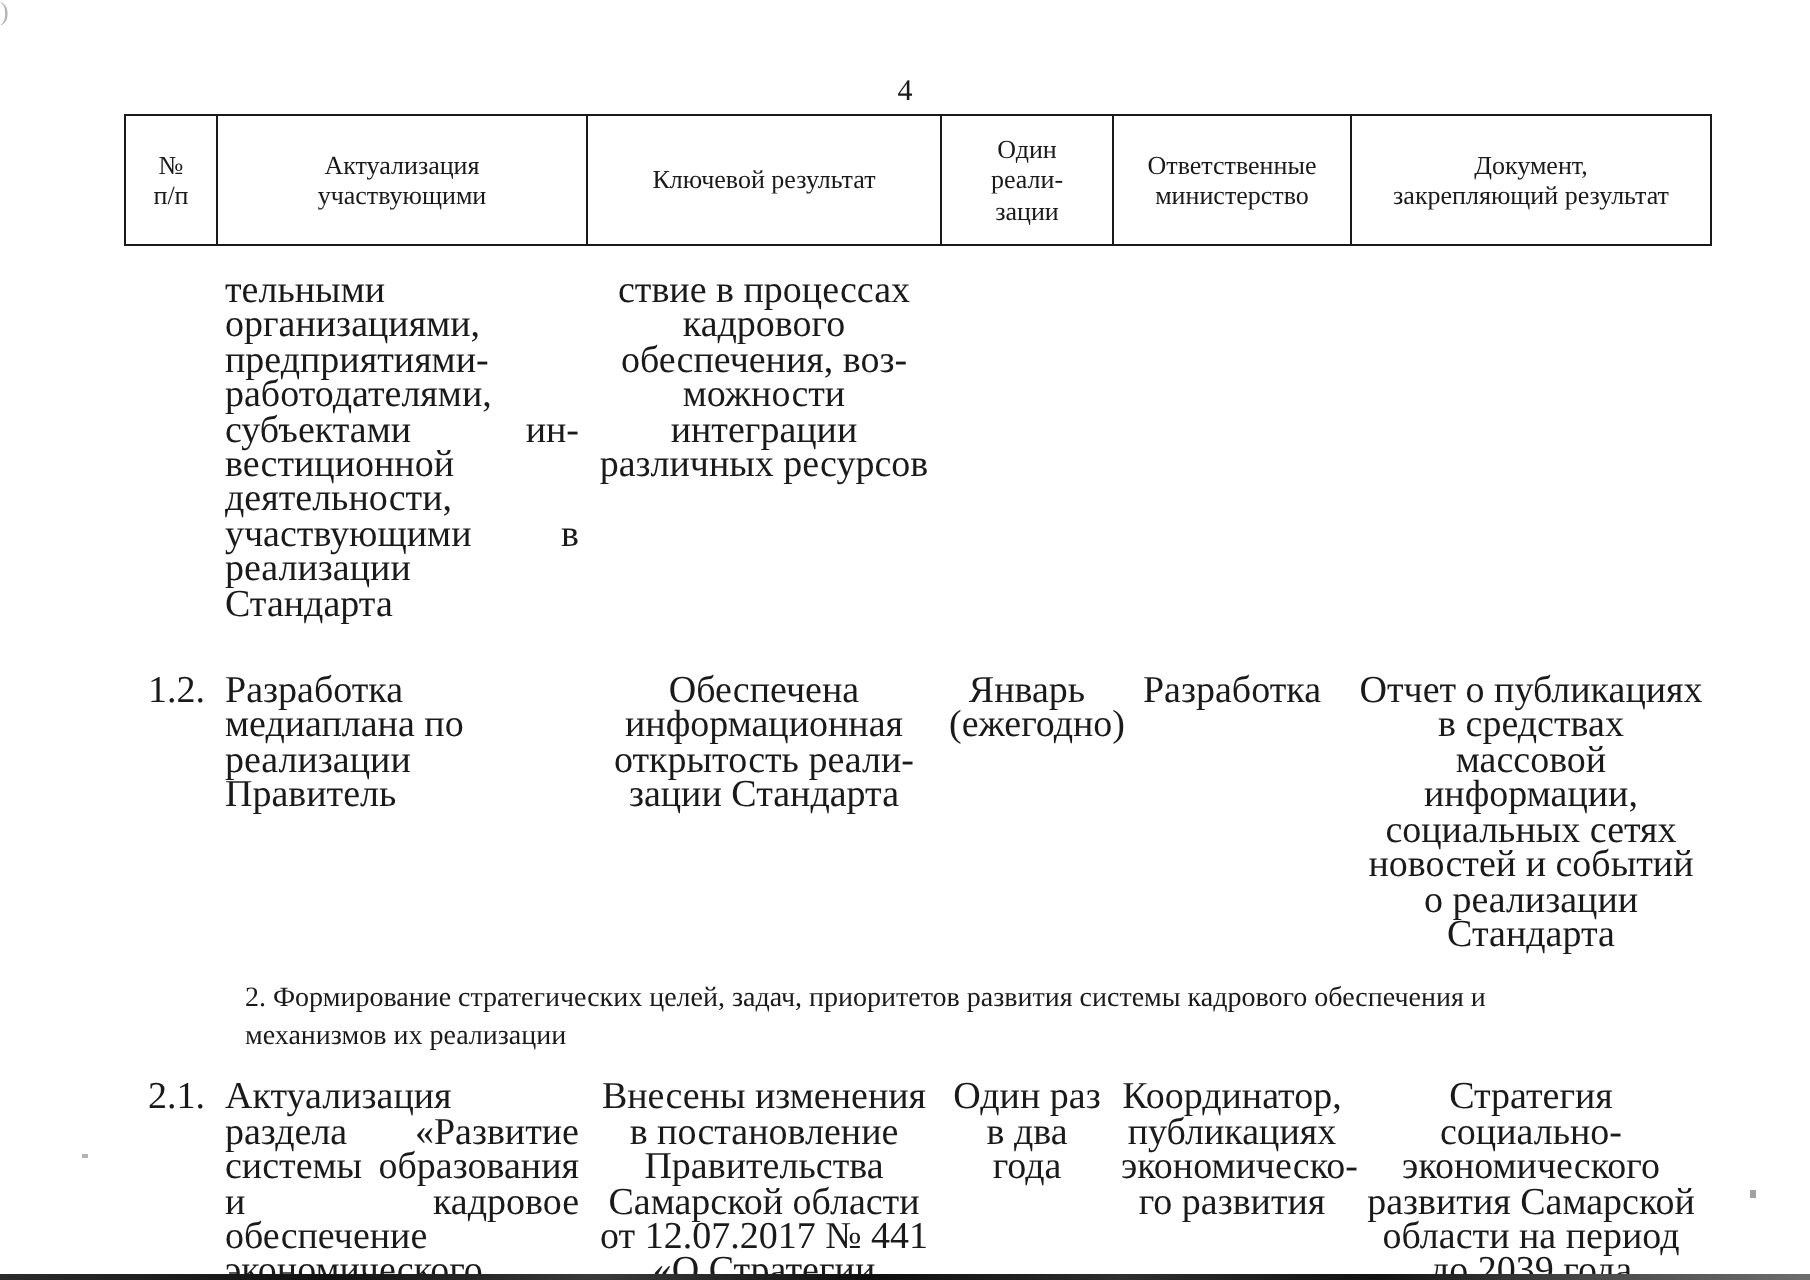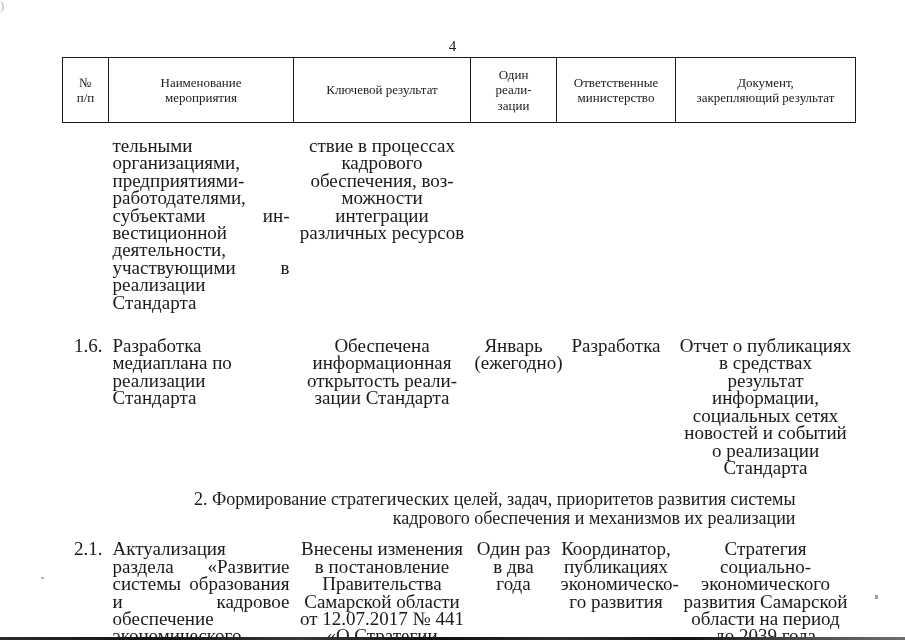--- a/index.html
+++ b/index.html
@@ -62,22 +62,22 @@
     line-height: 17.4px;
   }
   .just   { text-align: justify; text-align-last: left; hyphens: manual; }
   .ctr    { text-align: center; }
   .num    { text-align: right; padding-right: 6px !important; }
 
   .spacer-row td { height: 14px; font-size: 0; line-height: 0; }
 
   
   .section-head {
-    text-align: right;
-    font-size: 18px;
+    text-align: left;
+    font-size: 14px;
     line-height: 19px;
     padding: 14px 60px 12px 60px !important;
     border: none;
   }
 
   
   .artifact {
     position: absolute;
     background: #8a8a8a;
   }
@@ -108,22 +108,22 @@
     <col style="width:180px">
   </colgroup>
 
   <tbody>
       <tr>
     <td class="hdr-cell">
       <div>№</div>
       <div>п/п</div>
     </td>
     <td class="hdr-cell">
-      <div>Наименование</div>
-      <div>мероприятия</div>
+      <div>Актуализация</div>
+      <div>участвующими</div>
     </td>
     <td class="hdr-cell">
       <div>Ключевой результат</div>
     </td>
     <td class="hdr-cell">
       <div>Один</div>
       <div>реали-</div>
       <div>зации</div>
     </td>
     <td class="hdr-cell">
@@ -147,26 +147,26 @@
     <td class="body-cell ctr"></td>
     <td class="body-cell ctr"></td>
     <td class="body-cell ctr"></td>
   </tr>
 
   <tr class="spacer-row">
     <td colspan="6" style="height:26px"></td>
   </tr>
 
   <tr>
-    <td class="body-cell num">1.6.</td>
-    <td class="body-cell">Разработка медиаплана по реализации Стандарта</td>
+    <td class="body-cell num">1.2.</td>
+    <td class="body-cell">Разработка медиаплана по реализации Правитель</td>
     <td class="body-cell ctr">Обеспечена информаци­онная открытость реали­зации Стандарта</td>
     <td class="body-cell ctr">Январь (ежегодно)</td>
     <td class="body-cell ctr">Разработка</td>
-    <td class="body-cell ctr">Отчет о публикациях в средствах результат информации, социальных сетях новостей и событий о реализации Стандарта</td>
+    <td class="body-cell ctr">Отчет о публикациях в средствах массовой информации, социальных сетях новостей и событий о реализации Стандарта</td>
   </tr>
 
   <tr>
     <td colspan="6" class="section-head">2. Формирование стратегических целей, задач, приоритетов развития системы кадрового обеспечения и механизмов их реализации</td>
   </tr>
 
   <tr>
     <td class="body-cell num">2.1.</td>
     <td class="body-cell just">Актуализация раздела «Развитие системы обра­зования и кадровое обеспечение экономиче­ского роста» Стратегии социально-экономическо­го развития Самарской области на период до 2030 года</td>
     <td class="body-cell ctr">Внесены изменения в по­становление Правитель­ства Самарской области от 12.07.2017 № 441 «О Стратегии социально-экономического развития Самарской области на период до 2030 года»</td>

